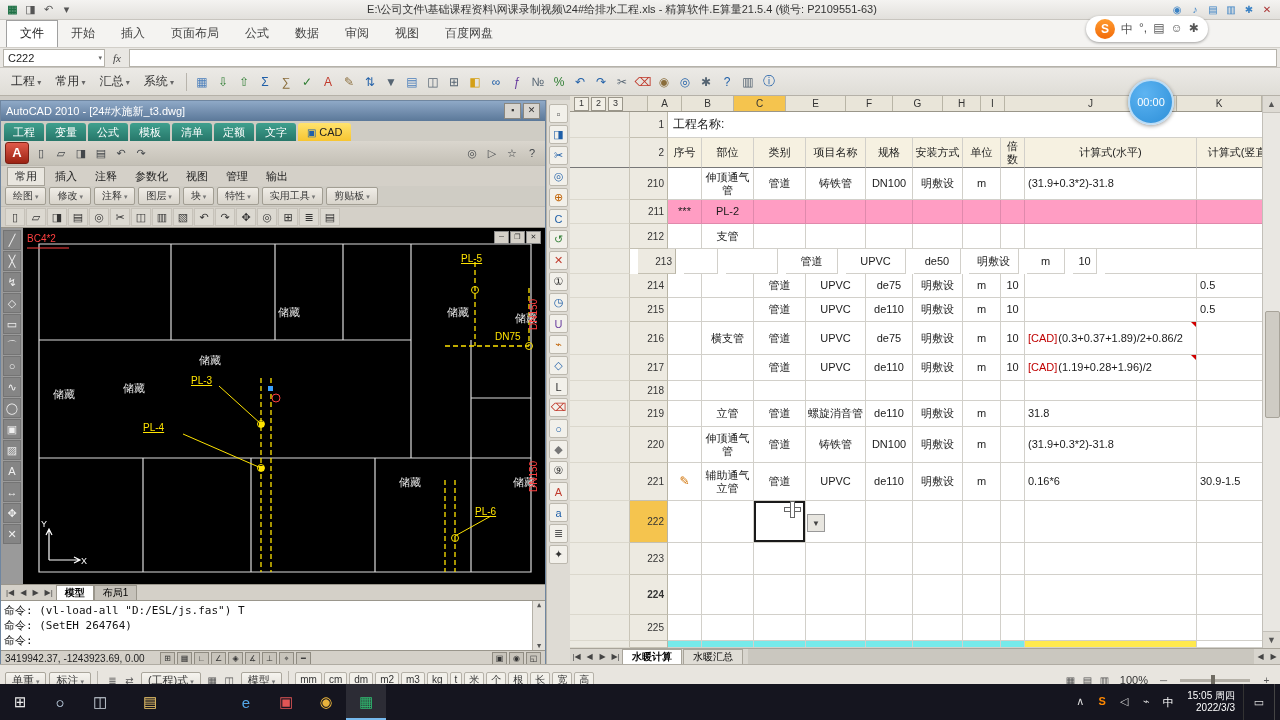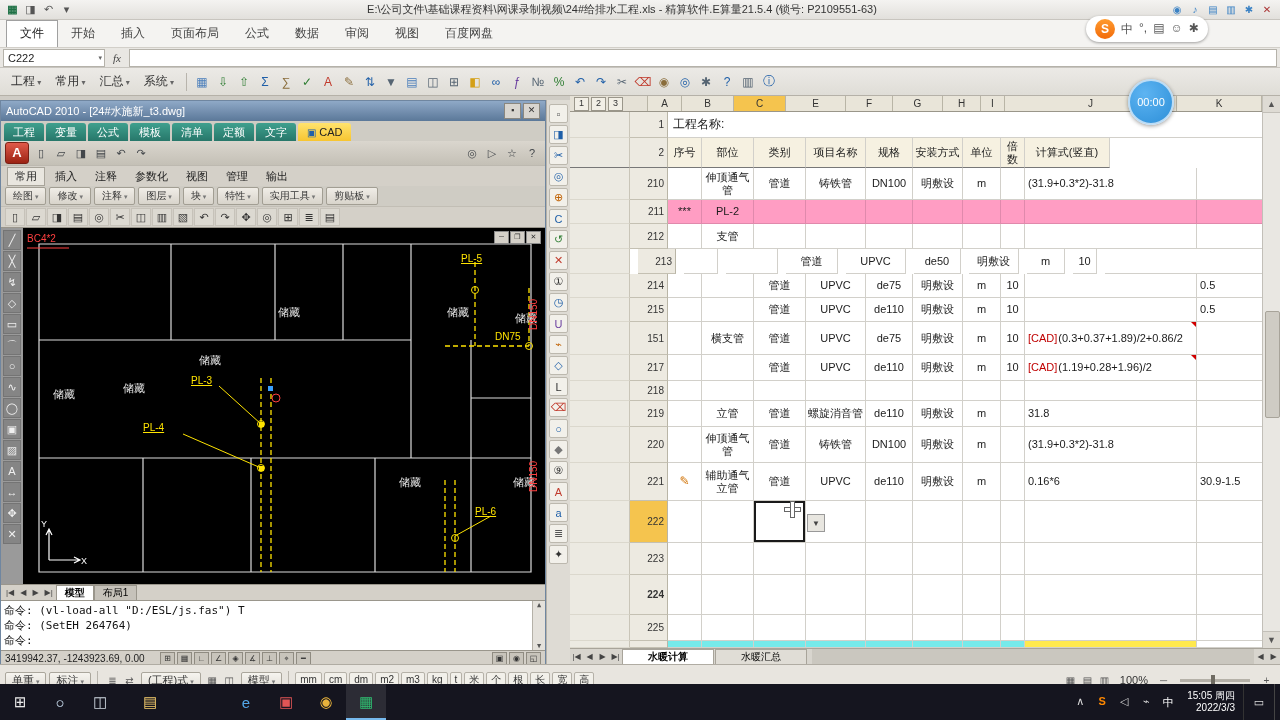--- a/index.html
+++ b/index.html
@@ -92,21 +92,21 @@
   .cmdsb{position:absolute;right:0;top:0;width:13px;height:100%;background:#e4e1db;border-left:1px solid #b5b1a8;display:flex;flex-direction:column;justify-content:space-between;font-size:7px;color:#555;text-align:center;box-sizing:border-box}
   .acadstatus{height:16px;background:#d4d0c8;display:flex;align-items:center;padding:0 4px;gap:3px;border-top:1px solid #9a968c;box-sizing:border-box}
   .coords{font-size:10px;color:#222;width:152px;flex:none}
   .stgl{width:15px;height:13px;background:#c8c4bb;border:1px solid #8f8b81;font-size:8px;color:#333;line-height:11px;text-align:center;box-sizing:border-box}
   .sspacer{flex:1}
   #sidestrip{position:absolute;left:546px;top:100px;width:24px;height:564px;background:#dedbd4;border-left:1px solid #b5b1a8;z-index:6;display:flex;flex-direction:column;align-items:center;padding-top:4px;gap:2px;box-sizing:border-box}
   .sicon{width:19px;height:19px;background:#f2f0ea;border:1px solid #bcb8ae;border-radius:2px;font-size:11px;display:flex;align-items:center;justify-content:center;box-sizing:border-box}
   
   #tabsbar{position:absolute;left:570px;top:648px;width:710px;height:16px;background:#d8d5ce;display:flex;align-items:center;z-index:4;border-top:1px solid #a8a49a;box-sizing:border-box}
   .tnav{width:13px;text-align:center;font-size:8px;color:#444}
-  .stab{font-size:10px;padding:0 25px;height:14px;line-height:14px;background:#e0ddd6;border:1px solid #a8a49a;margin-right:1px}
+  .stab{font-size:10px;padding:0 9px;height:14px;line-height:14px;background:#e0ddd6;border:1px solid #a8a49a;margin-right:1px}
   .stab.active{background:#fff;font-weight:bold}
   .ttrack{flex:1;height:100%;background:#cac7bf;margin-left:4px}
   #unitsbar{position:absolute;left:0;top:664px;width:1280px;height:20px;background:#e8e5df;border-top:1px solid #b0aca3;display:flex;align-items:center;padding:15px 5px;gap:3px;z-index:7;box-sizing:border-box}
   .ubtn{font-size:11px;color:#333;padding:0 6px;height:15px;line-height:15px;background:linear-gradient(#f6f4ef,#e2dfd8);border:1px solid #aaa69c;border-radius:2px}
   .ubtn::after{content:" ▾";font-size:7px;color:#777}
   .uicon{width:17px;height:15px;font-size:10px;color:#555;display:flex;align-items:center;justify-content:center}
   .uchip{font-size:10px;color:#333;padding:0 4px;height:14px;line-height:14px;background:#f2f0ea;border:1px solid #b5b1a8;border-radius:2px}
   .uspacer{flex:1}
   .uzoom{font-size:11px;color:#333;padding:0 4px}
   .uslider{width:70px;height:3px;background:#b5b1a8;position:relative;margin:0 5px}
@@ -248,20 +248,21 @@
           <div class="gut"></div>
           <div class="rownum">2</div>
           <div class="cell hcell" style="width: 34px;">序号</div>
           <div class="cell hcell" style="width: 52px;">部位</div>
           <div class="cell hcell" style="width: 52px;">类别</div>
           <div class="cell hcell" style="width: 60px;">项目名称</div>
           <div class="cell hcell" style="width: 47px;">规格</div>
           <div class="cell hcell" style="width: 50px;">安装方式</div>
           <div class="cell hcell" style="width: 38px;">单位</div>
           <div class="cell hcell" style="width: 24px;">倍数</div>
+          <div class="cell hcell" style="width: 172px;">计算式(水平)</div>
           <div class="cell hcell" style="width: 85px;">计算式(竖直)</div>
         </div>
         <div class="srow" style="height: 32px;">
           <div class="gut"></div>
           <div class="rownum">210</div>
           <div class="cell dcell" style="width: 34px;"></div>
           <div class="cell dcell" style="width: 52px;">伸顶通气管</div>
           <div class="cell dcell" style="width: 52px;">管道</div>
           <div class="cell dcell" style="width: 60px;">铸铁管</div>
           <div class="cell dcell" style="width: 47px;">DN100</div>
@@ -336,21 +337,21 @@
           <div class="cell dcell" style="width: 60px;">UPVC</div>
           <div class="cell dcell" style="width: 47px;">de110</div>
           <div class="cell dcell" style="width: 50px;">明敷设</div>
           <div class="cell dcell" style="width: 38px;">m</div>
           <div class="cell dcell" style="width: 24px;">10</div>
           <div class="cell dcell left" style="width: 172px;"></div>
           <div class="cell dcell left" style="width: 85px;">0.5</div>
         </div>
         <div class="srow" style="height: 33px;">
           <div class="gut"></div>
-          <div class="rownum">151</div>
+          <div class="rownum">216</div>
           <div class="cell dcell" style="width: 34px;"></div>
           <div class="cell dcell" style="width: 52px;">横支管</div>
           <div class="cell dcell" style="width: 52px;">管道</div>
           <div class="cell dcell" style="width: 60px;">UPVC</div>
           <div class="cell dcell" style="width: 47px;">de75</div>
           <div class="cell dcell" style="width: 50px;">明敷设</div>
           <div class="cell dcell" style="width: 38px;">m</div>
           <div class="cell dcell" style="width: 24px;">10</div>
           <div class="cell dcell left" style="width: 172px;"><span class="cad">[CAD]</span>(0.3+0.37+1.89)/2+0.86/2<span class="tri"></span></div>
           <div class="cell dcell left" style="width: 85px;"></div>

